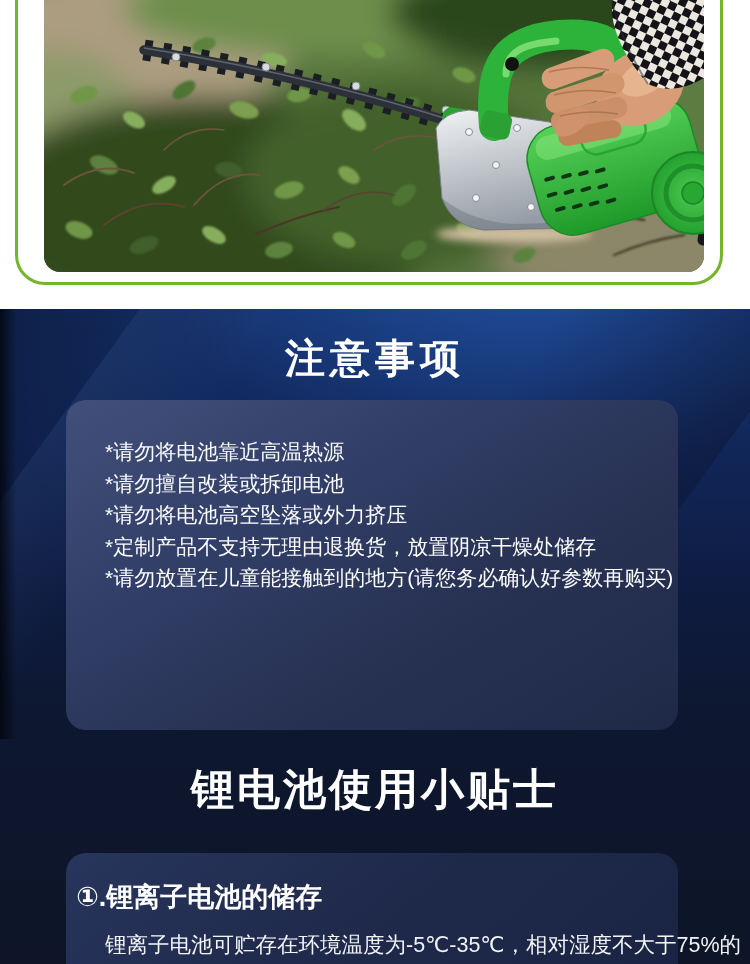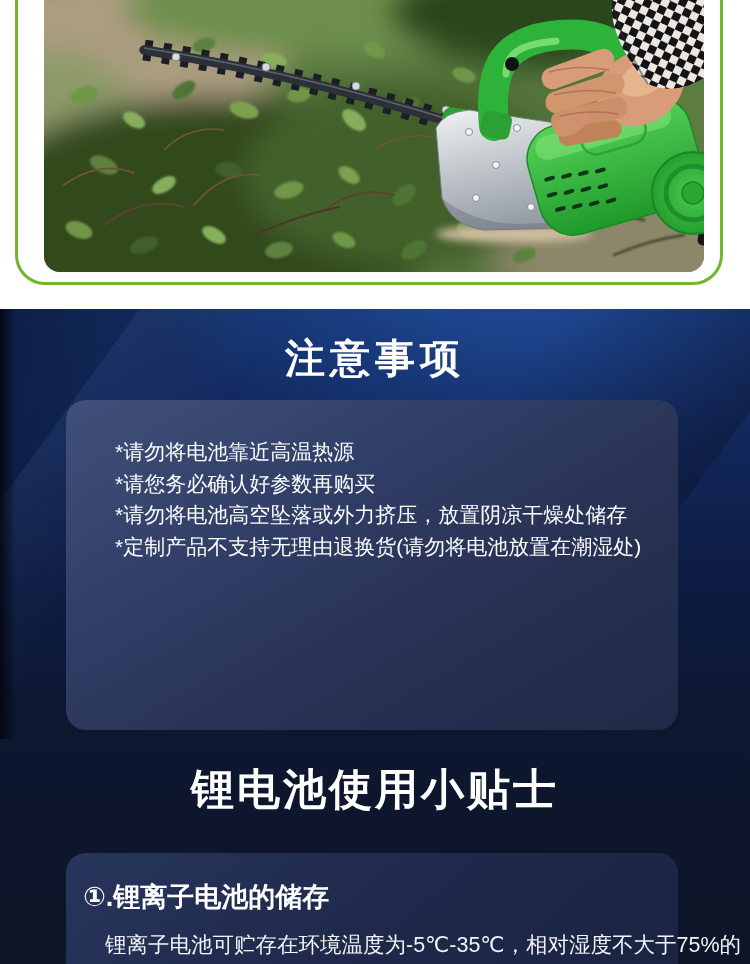--- a/index.html
+++ b/index.html
@@ -29,24 +29,24 @@
       color:#ffffff;font-weight:bold;}
   .t1{top:22px;font-size:40px;letter-spacing:5px;}
   .t2{top:452px;font-size:43px;letter-spacing:3px;}
 
   .panel{position:absolute;left:66px;width:612px;border-radius:20px;box-sizing:border-box;}
   .panel1{top:91px;height:330px;
       background:linear-gradient(150deg,#41507a 0%,#33406a 30%,#283355 60%,#1f2947 100%);}
   .panel2{top:544px;height:140px;
       background:linear-gradient(140deg,#28355c 0%,#1f2a4c 45%,#1a2342 100%);}
 
-  .plist{margin:10px;padding:26px 18px 0 39px;list-style:none;}
+  .plist{margin:0;padding:36px 18px 0 39px;list-style:none;}
   .plist li{font-size:21px;line-height:31.6px;color:#fcfdff;white-space:nowrap;}
 
-  .tip-heading{margin:0;padding:26px 0 0 17px;font-size:27px;font-weight:bold;color:#ffffff;}
+  .tip-heading{margin:0;padding:26px 0 0 10px;font-size:27px;font-weight:bold;color:#ffffff;}
   .tip-body{margin:12px 4px 0 39px;font-size:21.5px;line-height:34px;color:#f2f4f8;white-space:nowrap;}
   .tip-body.first{margin-top:13px;}
 </style>
 </head>
 <body>
 
 <div class="page">
 
   <div class="photo-frame"></div>
   <div class="photo">
@@ -219,23 +219,24 @@
     <div class="streak s1"></div>
     <div class="streak s2"></div>
     <div class="streak s3"></div>
     <div class="edge-vignette"></div>
 
     <h2 class="sec-title t1">注意事项</h2>
 
     <div class="panel panel1">
       <ul class="plist">
         <li>*请勿将电池靠近高温热源</li>
-        <li>*请您务必确认好参数再购买</li>
-        <li>*请勿将电池高空坠落或外力挤压，放置阴凉干燥处储存</li>
-        <li>*定制产品不支持无理由退换货(请勿将电池放置在潮湿处)</li>
+        <li>*请勿擅自改装或拆卸电池</li>
+        <li>*请勿将电池高空坠落或外力挤压</li>
+        <li>*定制产品不支持无理由退换货，放置阴凉干燥处储存</li>
+        <li>*请勿放置在儿童能接触到的地方(请您务必确认好参数再购买)</li>
       </ul>
     </div>
 
     <h2 class="sec-title t2">锂电池使用小贴士</h2>
 
     <div class="panel panel2">
       <h3 class="tip-heading">①.锂离子电池的储存</h3>
       <p class="tip-body first">锂离子电池可贮存在环境温度为-5℃-35℃，相对湿度不大于75%的</p>
 
     </div>

